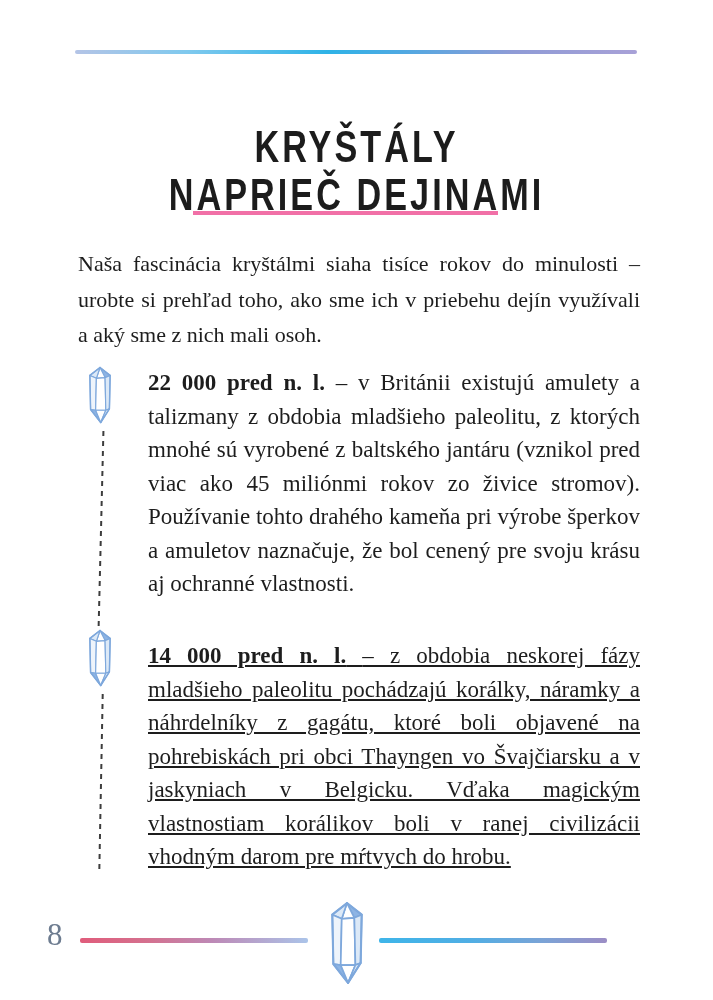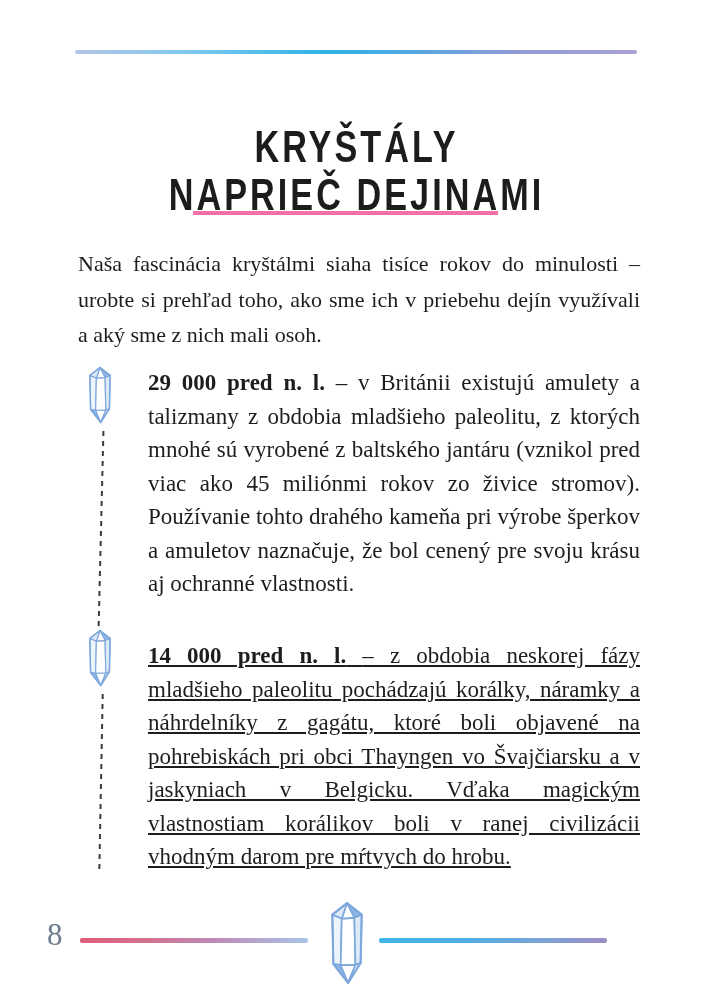--- a/index.html
+++ b/index.html
@@ -100,21 +100,21 @@
     <div class="title-line">NAPRIEČ DEJINAMI</div>
   </h1>
   <div class="title-underline"></div>
 
   <p class="intro">Naša fascinácia kryštálmi siaha tisíce rokov do minulosti – urobte si prehľad toho, ako sme ich v priebehu dejín využívali a aký sme z nich mali osoh.</p>
 
   <svg class="crystal-sm crystal-1" viewBox="0 0 44 80">
       <use href="#crystal-shape"></use>
     </svg>
   <div class="dash-line dash-1"></div>
-  <p class="entry entry-1"><strong>29 000 pred n. l.</strong> <span>– v Británii existujú amulety a talizmany z obdobia mladšieho paleolitu, z ktorých mnohé sú vyrobené z baltského jantáru (vznikol pred viac ako 45 miliónmi rokov zo živice stromov). Používanie tohto drahého kameňa pri výrobe šperkov a amuletov naznačuje, že bol cenený pre svoju krásu aj ochranné vlastnosti.</span></p>
+  <p class="entry entry-1"><strong>22 000 pred n. l.</strong> <span>– v Británii existujú amulety a talizmany z obdobia mladšieho paleolitu, z ktorých mnohé sú vyrobené z baltského jantáru (vznikol pred viac ako 45 miliónmi rokov zo živice stromov). Používanie tohto drahého kameňa pri výrobe šperkov a amuletov naznačuje, že bol cenený pre svoju krásu aj ochranné vlastnosti.</span></p>
 
   <svg class="crystal-sm crystal-2" viewBox="0 0 44 80">
       <use href="#crystal-shape"></use>
     </svg>
   <div class="dash-line dash-2"></div>
   <p class="entry entry-2"><strong>14 000 pred n. l.</strong> <span>– z obdobia neskorej fázy mladšieho paleolitu pochádzajú korálky, náramky a náhrdelníky z gagátu, ktoré boli objavené na pohrebiskách pri obci Thayngen vo Švajčiarsku a v jaskyniach v Belgicku. Vďaka magickým vlastnostiam korálikov boli v ranej civilizácii vhodným darom pre mŕtvych do hrobu.</span></p>
 
   <div class="footer-page-number">8</div>
   <div class="footer-rule footer-rule-left"></div>
   <svg class="footer-crystal" viewBox="0 0 44 80">

